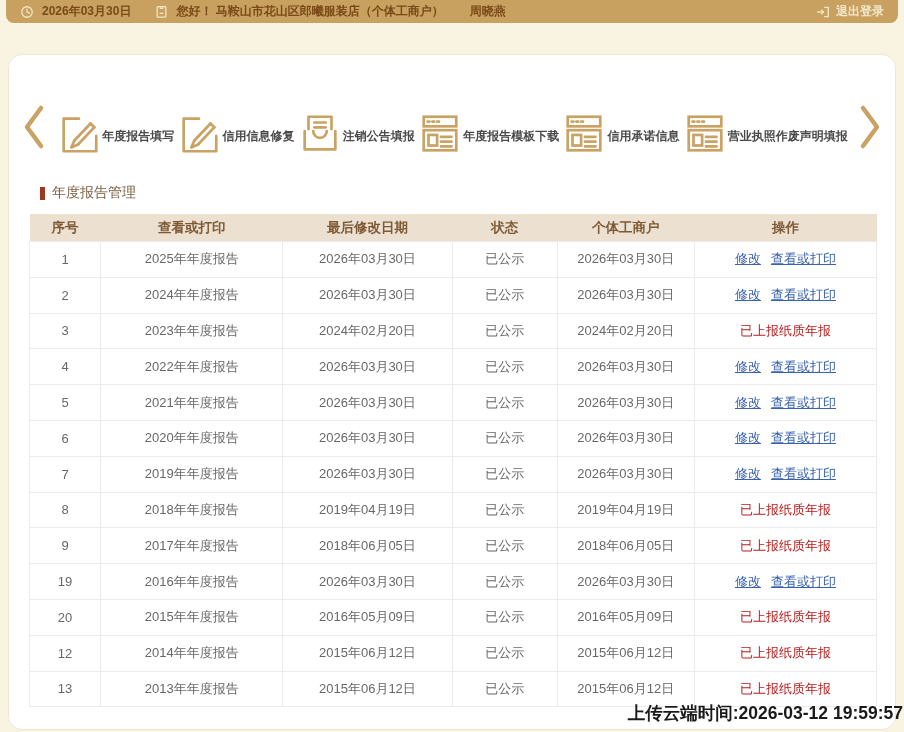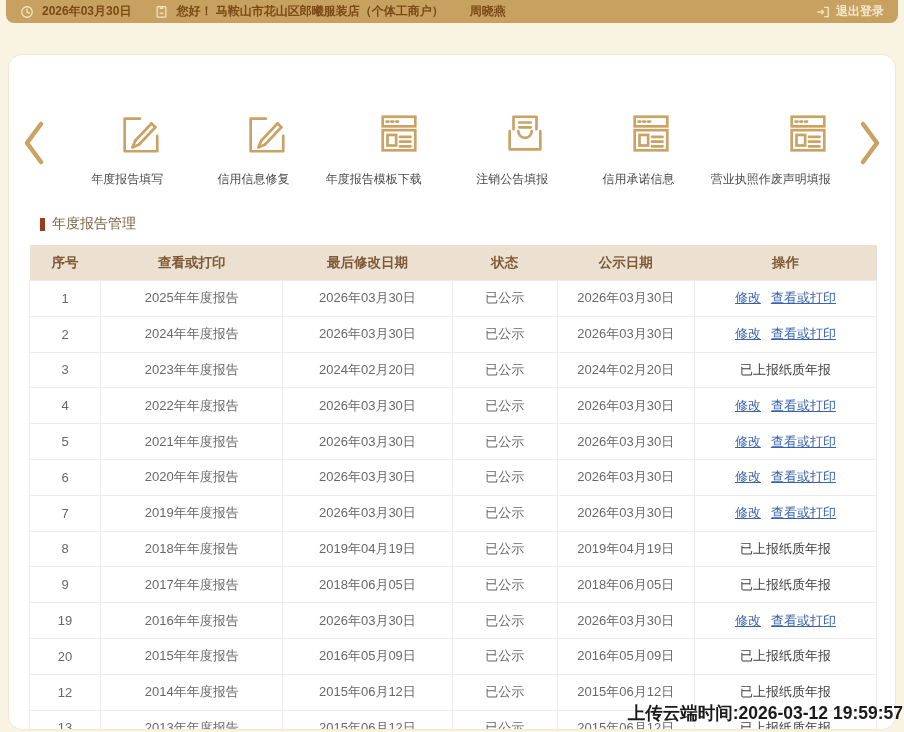--- a/index.html
+++ b/index.html
@@ -27,44 +27,44 @@
   
   .card{
     position:absolute;top:54px;left:8px;width:888px;height:676px;
     background:#ffffff;border:1px solid #efe7d2;border-radius:14px;
     box-sizing:border-box;overflow:hidden;
   }
   
   .carousel{margin-top:46px;display:flex;align-items:center;padding:0 4px;}
   .nav-arrow{width:42px;display:flex;justify-content:center;align-items:center;cursor:pointer;}
   .carousel-track{flex:1;display:flex;justify-content:space-around;align-items:flex-start;}
-  .feature-item{display:flex;flex-direction:column;align-items:flex-end;cursor:pointer;min-width:90px;}
+  .feature-item{display:flex;flex-direction:row;align-items:center;cursor:pointer;min-width:90px;font-weight:bold;}
   .feature-icon{height:56px;display:flex;align-items:flex-end;color:#c9a264;}
   .feature-label{margin-top:14px;font-size:12px;color:#4a4a4a;white-space:nowrap;}
   
   .section-title{
     margin:27px 0 0 20px;display:flex;align-items:center;gap:7px;
     font-size:14px;color:#7b6245;font-weight:400;padding-left:11px;
   }
   .bullet{width:5px;height:13px;background:#9a3a20;display:inline-block;}
   
   table.report{
     margin:12px 20px 0;width:848px;border-collapse:collapse;table-layout:fixed;
     font-size:13px;
   }
   table.report th{
-    background:#ece0d1;color:#7d5a35;font-weight:700;height:35px;
+    background:#ece0d1;color:#7d5a35;font-weight:700;height:27px;
     font-size:13.5px;border:none;text-align:center;padding:0;
   }
   table.report td{
     height:34.8px;border:1px solid #ebebeb;color:#686868;text-align:center;
     padding:0;white-space:nowrap;overflow:hidden;
   }
   .action-link{color:#3a63ad;text-decoration:underline;margin:0 5px;cursor:pointer;text-align:center;}
-  .action-status{color:#404040;text-decoration:none;cursor:default;}
+  .action-status{color:#b91c1c;text-decoration:none;cursor:default;}
   
   .upload-overlay{
     position:absolute;right:1px;bottom:7px;z-index:10;
     font-size:17.5px;font-weight:600;color:#1a1a1a;white-space:nowrap;
   }
 </style>
 </head>
 <body>
 
 <div class="topbar">
@@ -132,41 +132,41 @@
               <path d="M23 35 L40 17"></path>
               <path d="M36 13 l4 4"></path>
               <path d="M19 31 L16 38 L23 35"></path>
             </svg>
         </span>
         <span class="feature-label">信用信息修复</span>
       </div>
 
       <div class="feature-item">
         <span class="feature-icon">
+          <svg width="46" height="46" viewBox="0 0 48 48" fill="none" stroke="currentColor" stroke-width="2.8" stroke-linecap="round" stroke-linejoin="round">
+              <path d="M12 19 V6 H36 V19"></path>
+              <path d="M18 12 H30 M18 17 H30"></path>
+              <path d="M8 21 V40 H40 V21"></path>
+              <path d="M17 21 a7 7 0 0 0 14 0"></path>
+            </svg>
+        </span>
+        <span class="feature-label">注销公告填报</span>
+      </div>
+
+      <div class="feature-item">
+        <span class="feature-icon">
           <svg width="46" height="46" viewBox="0 0 48 48" fill="none" stroke="currentColor" stroke-width="2.8" stroke-linecap="round">
               <rect x="7" y="6" width="34" height="10"></rect>
               <path d="M11 11 h2 M16 11 h2 M21 11 h2"></path>
               <rect x="7" y="20" width="34" height="21"></rect>
               <rect x="12" y="25" width="9" height="11"></rect>
               <path d="M25 27 H36 M25 32 H36 M25 37 H36"></path>
             </svg>
         </span>
         <span class="feature-label">年度报告模板下载</span>
-      </div>
-
-      <div class="feature-item">
-        <span class="feature-icon">
-          <svg width="46" height="46" viewBox="0 0 48 48" fill="none" stroke="currentColor" stroke-width="2.8" stroke-linecap="round" stroke-linejoin="round">
-              <path d="M12 19 V6 H36 V19"></path>
-              <path d="M18 12 H30 M18 17 H30"></path>
-              <path d="M8 21 V40 H40 V21"></path>
-              <path d="M17 21 a7 7 0 0 0 14 0"></path>
-            </svg>
-        </span>
-        <span class="feature-label">注销公告填报</span>
       </div>
 
       <div class="feature-item">
         <span class="feature-icon">
           <svg width="46" height="46" viewBox="0 0 48 48" fill="none" stroke="currentColor" stroke-width="2.8" stroke-linecap="round">
               <rect x="7" y="6" width="34" height="10"></rect>
               <path d="M11 11 h2 M16 11 h2 M21 11 h2"></path>
               <rect x="7" y="20" width="34" height="21"></rect>
               <rect x="12" y="25" width="9" height="11"></rect>
               <path d="M25 27 H36 M25 32 H36 M25 37 H36"></path>
@@ -212,21 +212,21 @@
       <col style="width:12.4%">
         <col style="width:16.2%">
         <col style="width:21.5%">
     </colgroup>
     <thead>
       <tr>
         <th>序号</th>
         <th>查看或打印</th>
         <th>最后修改日期</th>
         <th>状态</th>
-        <th>公示日期</th>
+        <th>个体工商户</th>
         <th>操作</th>
       </tr>
     </thead>
     <tbody>
         <tr>
           <td>1</td>
           <td>2025年年度报告</td>
           <td>2026年03月30日</td>
           <td>已公示</td>
           <td>2026年03月30日</td>

